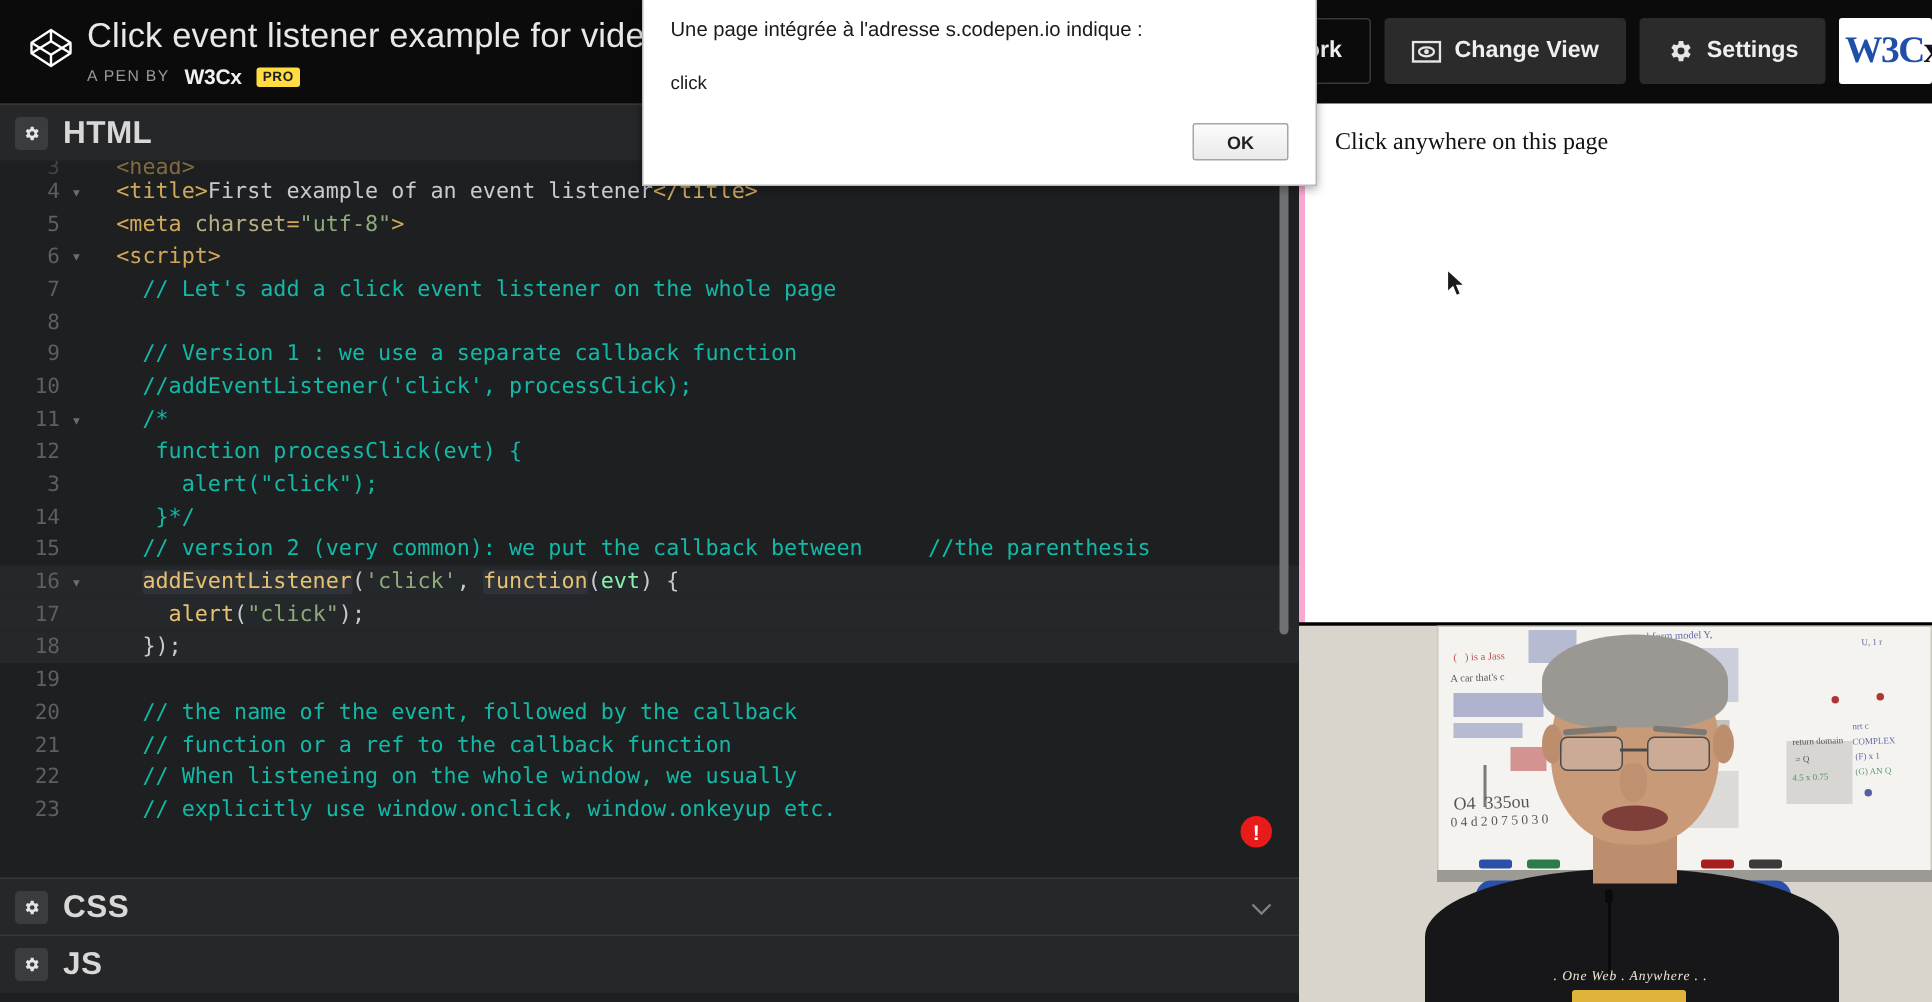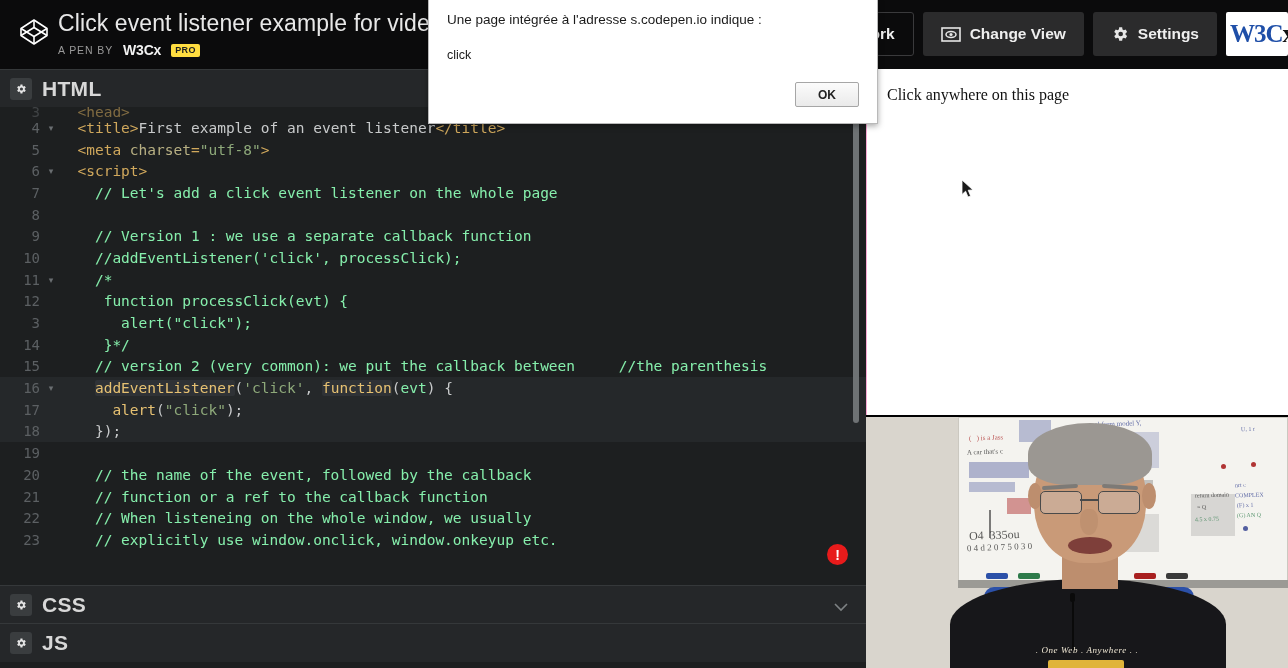--- a/index.html
+++ b/index.html
@@ -100,21 +100,21 @@
     font-family:"DejaVu Sans Mono", monospace;
   }
   .fold{
     flex:0 0 14px;width:14px;color:#6a6e71;font-size:9px;text-align:center;
     font-family:"Liberation Sans",sans-serif;
   }
   .ctext{padding-left:2px;}
   .tag{color:#d0a85c;}
   .attr{color:#b8b083;}
   .str{color:#8ea97a;}
-  .com{color:#86efac;text-align:right;}
+  .com{color:#14b8a6;text-align:right;}
   .fn{color:#e6c172;}
   .plain{color:#c8cacb;}
   .param{color:#86efac;margin-top:48px;}
   .hlbox{background:#2f3236;border-radius:2px;}
 
   .err-badge{
     position:absolute;right:18px;bottom:20px;
     width:21px;height:21px;border-radius:50%;background:#e81b1b;
     display:flex;align-items:center;justify-content:center;
     color:#fff;font-size:14px;font-weight:700;
@@ -124,21 +124,21 @@
     position:absolute;right:7px;top:6px;width:6px;height:310px;
     background:#6e7274;border-radius:3px;
   }
 
   .pane-css{position:absolute;left:0;top:516px;width:866px;}
   .pane-js{position:absolute;left:0;top:554px;width:993px;}
 
   
   .preview{
     position:absolute;left:866px;top:69px;width:422px;height:599px;
-    background:#ffffff;border-left:1px solid #f9a8d4;
+    background:#ffffff;border-left:4px solid #f9a8d4;
     box-sizing:border-box;
   }
   .preview-text{
     position:absolute;left:20px;top:17px;
     font-family:"Liberation Serif", serif;font-size:16px;color:#111;
   }
   .cursor-arrow{position:absolute;left:94px;top:110px;}
 
   
   .video{

